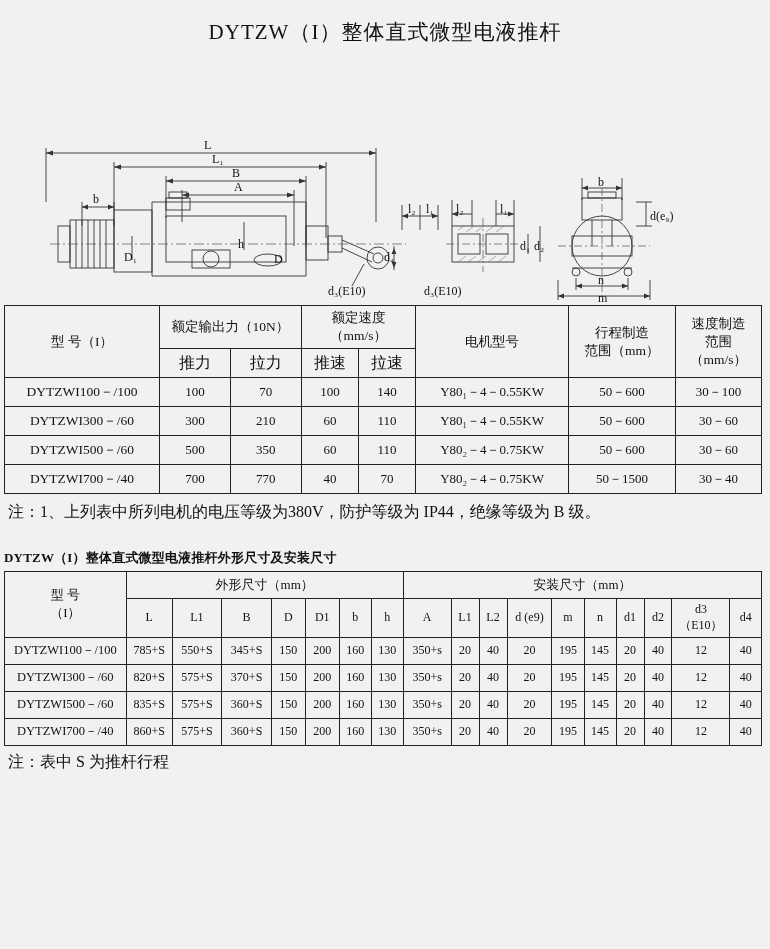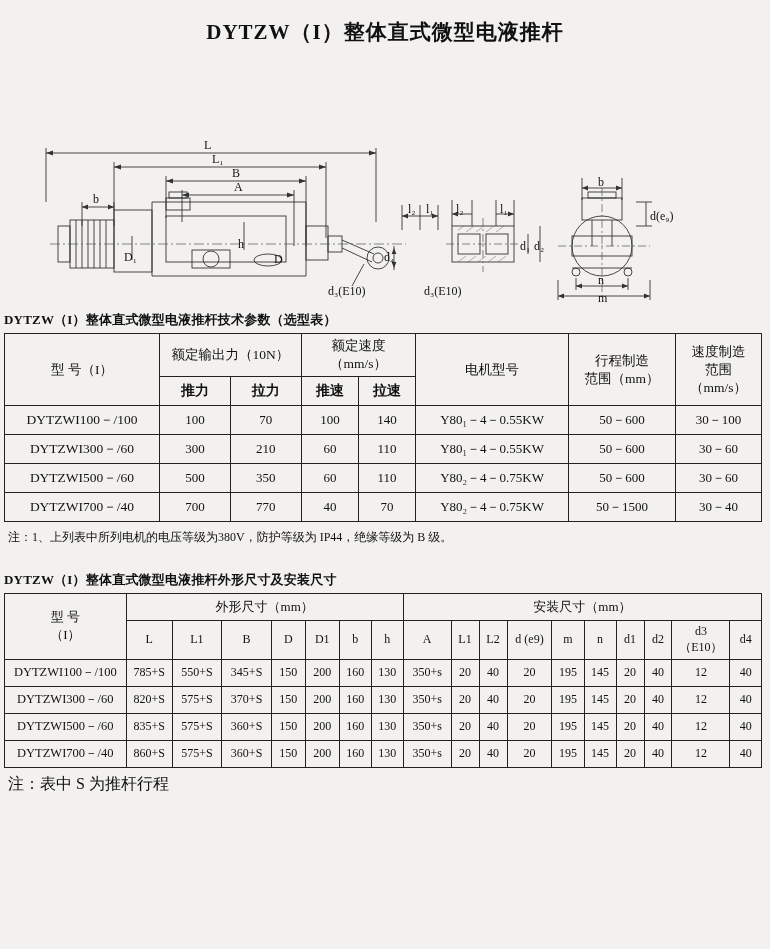--- a/index.html
+++ b/index.html
@@ -10,21 +10,21 @@
     color:#111;
     position:relative;
     overflow:hidden;
   }
   .page{position:relative;width:770px;height:949px;}
 
   
   .title{
     text-align:center;
     font-size:21px;
-    font-weight:bold;
+    font-weight:normal;
     letter-spacing:1px;
     padding-top:18px;
     padding-bottom:4px;
   }
 
   
   .drawing{
     position:relative;
     height:255px;
     margin:0 6px;
@@ -49,25 +49,25 @@
   table td,table th{
     border:1px solid #222;
     text-align:center;
     font-size:13px;
     padding:3px 2px;
     font-weight:normal;
   }
   table.t1 td,table.t1 th{height:22px;}
   .t1 .modelcell{font-size:13.5px;padding-left:4px;padding-right:4px;}
   .t1 .hdr{font-size:13.5px;}
-  .sub{font-size:14px;font-weight:bold;}
+  .sub{font-size:16px;}
 
   
   .notes{
-    font-size:12px;
+    font-size:16px;
     line-height:1.55;
     margin:6px 6px 0 8px;
   }
   .notes div{white-space:nowrap;}
   .notes .ind{padding-left:14px;}
 
   table.t2 td,table.t2 th{font-size:12px;height:20px;}
   .t2 .modelcell{font-size:12.5px;white-space:nowrap;padding:0 2px;}
   .t2 .hdrbig{font-size:13px;}
 
@@ -255,21 +255,20 @@
         <text x="514" y="200">d₁</text>
         <text x="528" y="200">d₂</text>
         <text x="592" y="136">b</text>
         <text x="644" y="170">d(e₉)</text>
         <text x="592" y="234">n</text>
         <text x="592" y="252">m</text>
       </g>
     </svg>
   </div>
 
-  <div class="section-caption">DYTZW（I）整体直式微型电液推杆技术参数（选型表）</div>
 
   <table class="t1">
     <tbody>
       <tr>
         <td rowspan="2" class="hdr" style="width:150px">型  号（I）</td>
         <td colspan="2" class="hdr" style="width:148px">额定输出力（10N）</td>
         <td colspan="2" class="hdr" style="width:116px">额定速度（mm/s）</td>
         <td rowspan="2" class="hdr" style="width:148px">电机型号</td>
         <td rowspan="2" class="hdr" style="width:102px">
           <div>行程制造</div>

